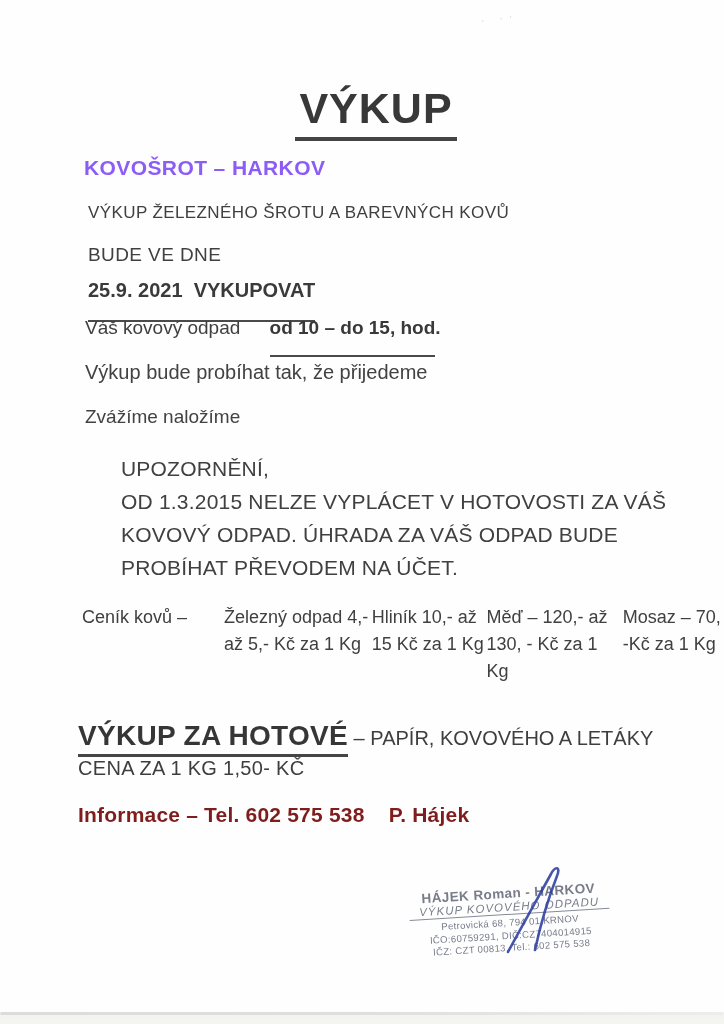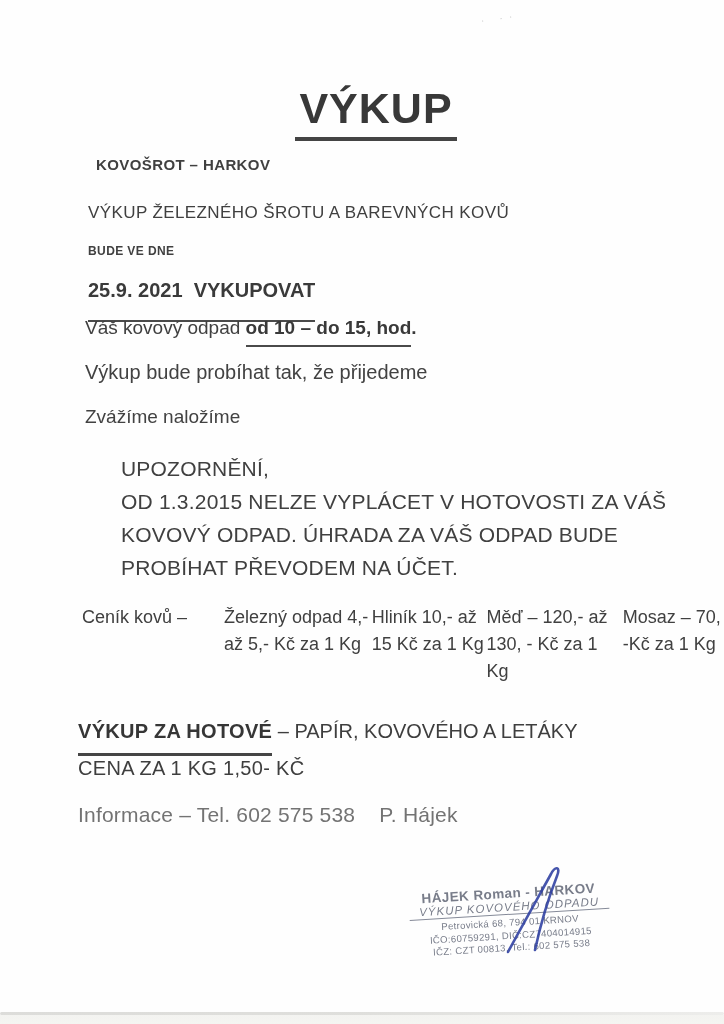--- a/index.html
+++ b/index.html
@@ -30,54 +30,54 @@
   .title-wrap{left:0;top:84px;width:704px;text-align:center;}
   .title-text{
     display:inline-block;
     font-size:43px;font-weight:bold;color:#383838;
     letter-spacing:1px;
     border-bottom:4px solid #444;
     padding:0 4px 4px 4px;
     margin-left:48px;
   }
 
-  .company{left:96px;top:156px;font-size:15px;font-weight:bold;color:#404040;letter-spacing:.4px;}
+  .company{left:84px;top:156px;font-size:21px;font-weight:bold;color:#8b5cf6;letter-spacing:.4px;}
   .subtitle{left:88px;top:203px;font-size:17px;letter-spacing:.4px;color:#404040;}
-  .date-intro{left:88px;top:244px;font-size:12px;letter-spacing:.4px;color:#404040;font-weight:bold;}
+  .date-intro{left:88px;top:244px;font-size:19px;letter-spacing:.4px;color:#404040;}
 
   .date-line{
     left:88px;top:279px;font-size:20px;font-weight:bold;color:#3a3a3a;
   }
   .date-line .u{border-bottom:2.5px solid #4a4a4a;padding-bottom:18px;display:inline-block;}
 
   .time-line{left:85px;top:317px;font-size:19px;color:#404040;}
   .time-line .hl{
     font-weight:bold;color:#393939;
-    border-bottom:2.5px solid #4a4a4a;padding-bottom:6px;display:inline-block;
+    border-bottom:2.5px solid #4a4a4a;padding-bottom:16px;display:inline-block;margin-left:24px;
   }
   .time-line .sfx{font-weight:bold;color:#393939;}
 
   .process-line{left:85px;top:361px;font-size:20px;color:#424242;}
   .weigh-line{left:85px;top:406px;font-size:19px;color:#424242;}
 
   .notice{left:85px;top:452px;width:560px;font-size:21px;line-height:33px;color:#404040;letter-spacing:.2px;margin-left:36px;}
 
   .pricelist{left:82px;top:604px;font-size:18px;line-height:27px;color:#404040;display:flex;gap:32px;}
   .pricelist .label{white-space:pre;}
   .pricelist .items{display:flex;flex-direction:row;}
 
   .cash-line{left:78px;top:720px;font-size:20px;color:#3e3e3e;}
   .cash-line .heading{
-    font-size:20px;font-weight:bold;color:#363636;
-    border-bottom:3px solid #454545;padding-bottom:10px;display:inline-block;
+    font-size:28px;font-weight:bold;color:#363636;
+    border-bottom:3px solid #454545;padding-bottom:2px;display:inline-block;
     letter-spacing:.3px;
   }
   .cash-line2{left:78px;top:757px;font-size:20px;color:#3e3e3e;letter-spacing:.3px;}
 
-  .info-line{left:78px;top:803px;font-size:21px;font-weight:normal;color:#737373;letter-spacing:.2px;}
+  .info-line{left:78px;top:803px;font-size:21px;font-weight:bold;color:#7f1d1d;letter-spacing:.2px;}
 
   
   .stamp{
     left:408px;top:892px;width:200px;
     color:#6d7280;
     transform:rotate(-3.5deg);
     transform-origin:left top;
     text-align:center;
     opacity:.92;
   }

